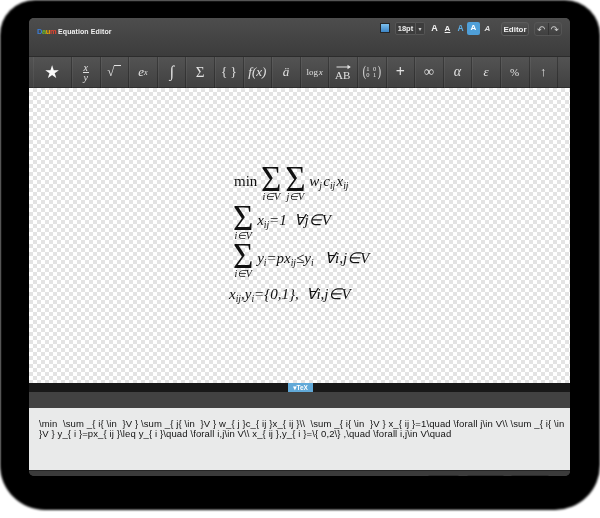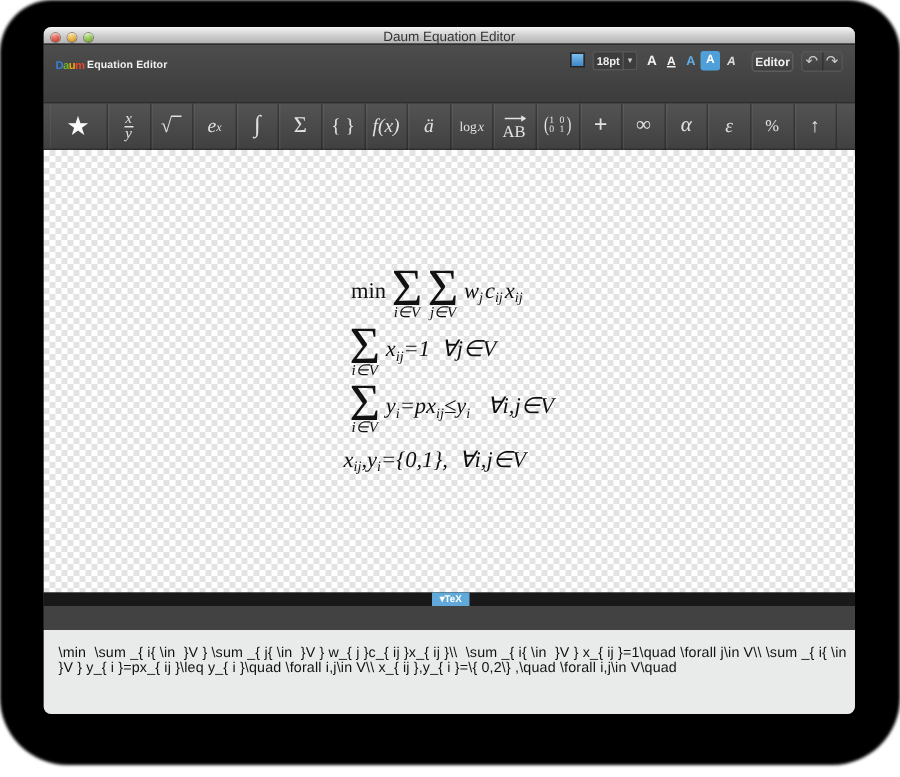--- a/index.html
+++ b/index.html
@@ -88,26 +88,20 @@
   text-align:left; line-height:12px; }
 #bprev { left:398px; width:33px; }
 #bcopy { left:437px; width:39px; font-size:7px; letter-spacing:-0.3px; }
 #bsave { left:481px; width:40px; }
 </style>
 </head>
 <body>
 <div id="stage">
   <div id="blob"></div>
   <div id="win">
-    <div id="titlebar">
-      <div class="tl" id="tl-r"></div>
-        <div class="tl" id="tl-y"></div>
-        <div class="tl" id="tl-g"></div>
-      <div class="title">Daum Equation Editor</div>
-    </div>
     <div id="header">
       <span id="logo"><span class="d">D</span><span class="a">a</span><span class="u">u</span><span class="m">m</span></span>
       <span id="logotext">Equation Editor</span>
       <div id="bluesq"></div>
       <div id="fontsize">18pt</div>
       <div id="fontarrow">▾</div>
       <div class="alignbox" id="al1">A</div>
       <div class="alignbox" id="al2">A</div>
       <div class="alignbox" id="al3">A</div>
       <div class="alignbox" id="al4">A</div>

